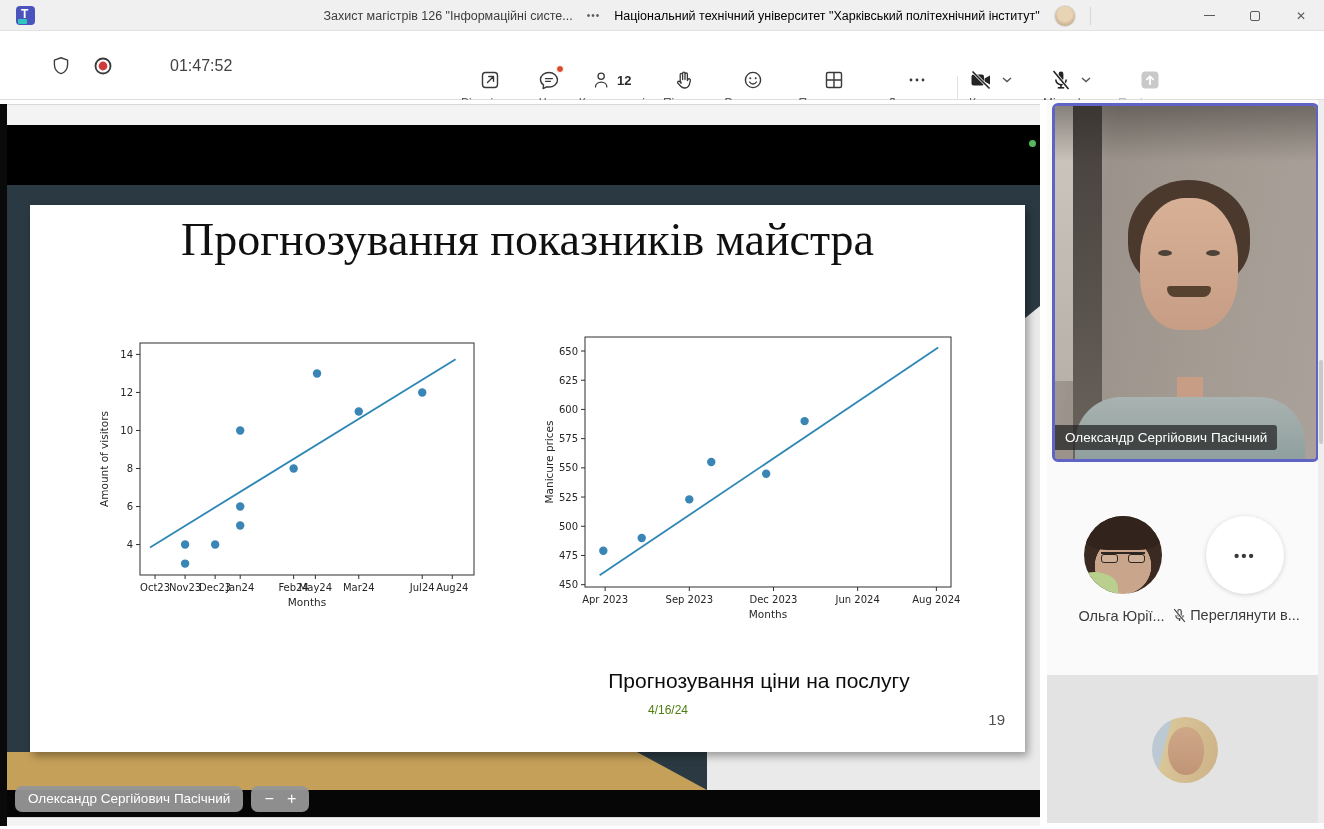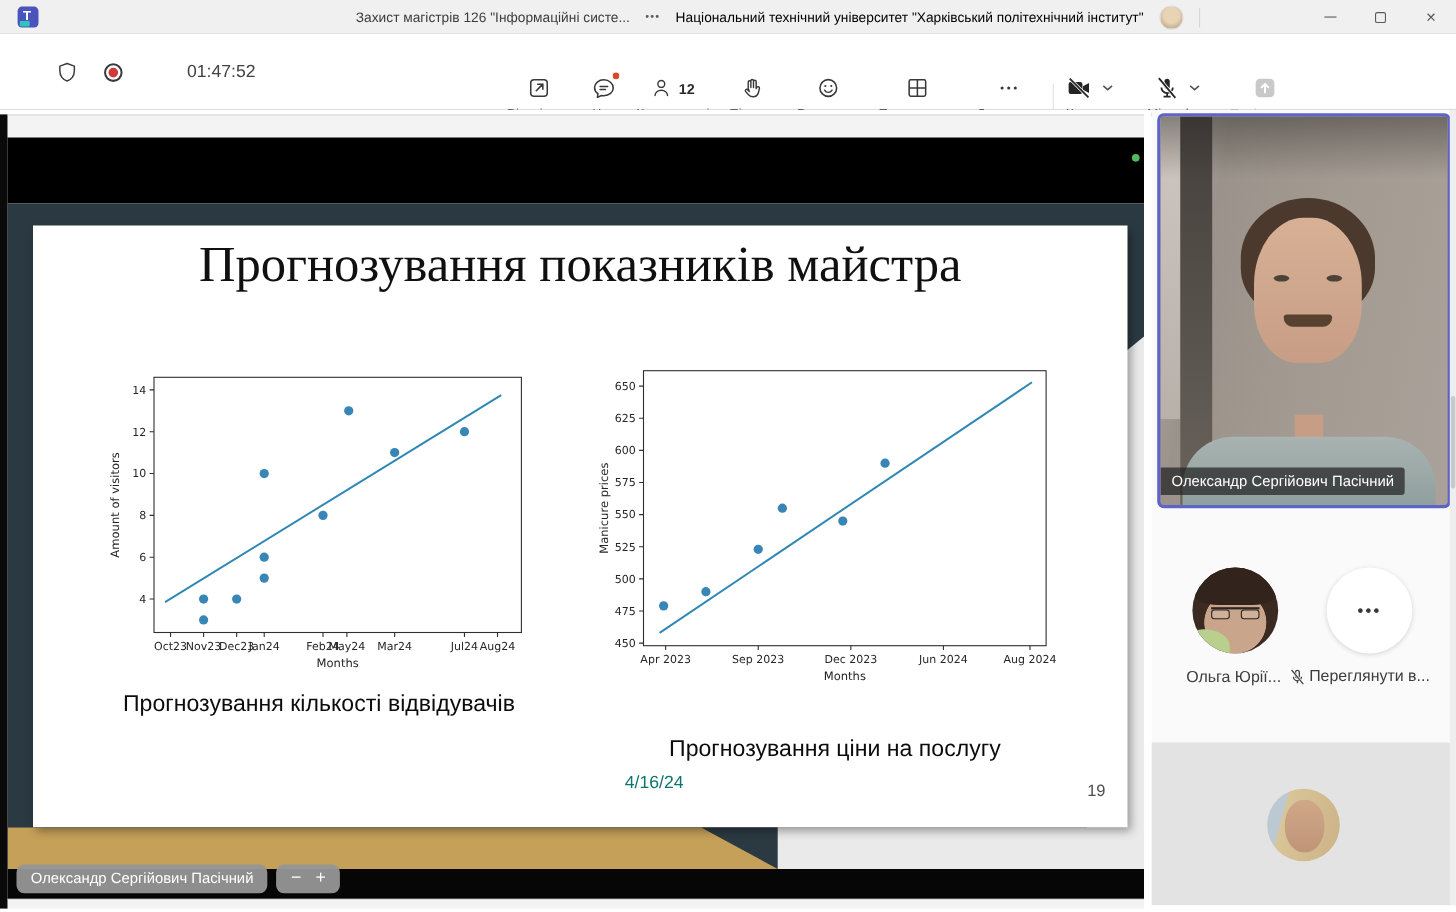--- a/index.html
+++ b/index.html
@@ -54,21 +54,21 @@
   .pres-gray-br { position:absolute; left:700px; top:567px; width:333px; height:38px; background:#eaeaea; }
   .slide { position:absolute; left:23px; top:20px; width:995px; height:547px; background:#fff; box-shadow:3px 4px 8px rgba(0,0,0,.35); }
   .slide-title { position:absolute; left:0; top:8px; width:100%; text-align:center; font-family:"Liberation Serif",serif; font-size:46px; color:#101010; }
   .chart { position:absolute; }
   #chartL { left:66px; top:128px; }
   #chartR { left:505px; top:124px; }
   .chart text { font-family:"DejaVu Sans",sans-serif; }
   .cap { position:absolute; text-align:center; font-size:21px; color:#0c0c0c; }
   .cap-left { left:66px; top:423px; width:388px; }
   .cap-right { left:515px; top:464px; width:428px; }
-  .slide-date { position:absolute; left:538px; top:498px; width:200px; font-size:16px; color:#0f766e; }
+  .slide-date { position:absolute; left:538px; top:498px; width:200px; text-align:center; font-size:12px; color:#4d7c0f; }
   .slide-page { position:absolute; right:20px; top:506px; font-size:15px; color:#4f4f4f; }
   .ss-black-bottom { height:27px; background:#060606; position:relative; }
   .bottom-pills { position:absolute; left:8px; top:-4px; display:flex; gap:8px; }
   .name-pill { height:26px; line-height:26px; background:rgba(150,150,150,.95); border-radius:7px; color:#fff; font-size:13.5px; padding:0 13px; white-space:nowrap; }
   .zoom-pill { height:26px; width:58px; background:rgba(150,150,150,.95); border-radius:7px; display:flex; align-items:center; justify-content:center; gap:13px; color:#fff; font-size:16px; cursor:pointer; }
   .zoom-pill span { cursor:pointer; }
   .toast { position:absolute; left:375px; top:666px; width:312px; height:36px; background:#1f1f1f; border-radius:3px; box-shadow:0 2px 10px rgba(0,0,0,.5); display:flex; align-items:center; padding:0 10px; gap:8px; z-index:6; }
   .pause-ic { display:flex; gap:2.5px; }
   .pause-ic i { display:block; width:2px; height:11px; background:#d0d0d0; }
   .toast-text { font-size:11.5px; color:#d6d6d6; white-space:nowrap; }
@@ -358,21 +358,20 @@
               <text x="233" y="289" text-anchor="middle" font-size="10.5" fill="#262626">Months</text>
               <text x="18" y="133" text-anchor="middle" font-size="10.5" fill="#262626" transform="rotate(-90 18 133)">Manicure prices</text>
               <line x1="64.64" y1="246.3177570093458" x2="403.19" y2="18.514018691588774" stroke="#2e87b5" stroke-width="1.8"></line>
               <circle cx="68.3" cy="221.78504672897196" r="4.2" fill="#2e7fb2" opacity="0.95"></circle>
               <circle cx="106.72999999999999" cy="208.93457943925233" r="4.2" fill="#2e7fb2" opacity="0.95"></circle>
               <circle cx="154.31" cy="170.38317757009347" r="4.2" fill="#2e7fb2" opacity="0.95"></circle>
               <circle cx="176.26999999999998" cy="133" r="4.2" fill="#2e7fb2" opacity="0.95"></circle>
               <circle cx="231.17" cy="144.6822429906542" r="4.2" fill="#2e7fb2" opacity="0.95"></circle>
               <circle cx="269.6" cy="92.11214953271028" r="4.2" fill="#2e7fb2" opacity="0.95"></circle>
             </svg>
-          <div class="cap cap-left">Прогнозування кількості відвідувачів</div>
           <div class="cap cap-right">Прогнозування ціни на послугу</div>
           <div class="slide-date">4/16/24</div>
           <div class="slide-page">19</div>
         </div>
       </div>
       <div class="ss-black-bottom">
         <div class="bottom-pills">
           <div class="name-pill">Олександр Сергійович Пасічний</div>
           <div class="zoom-pill">
             <span>−</span>

